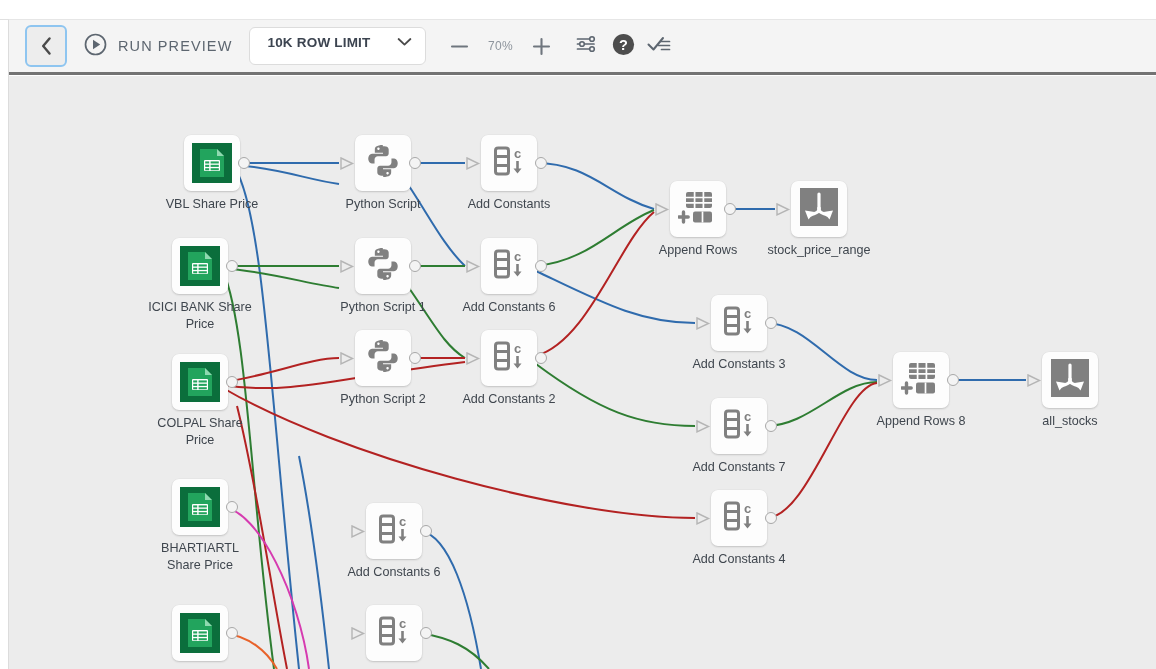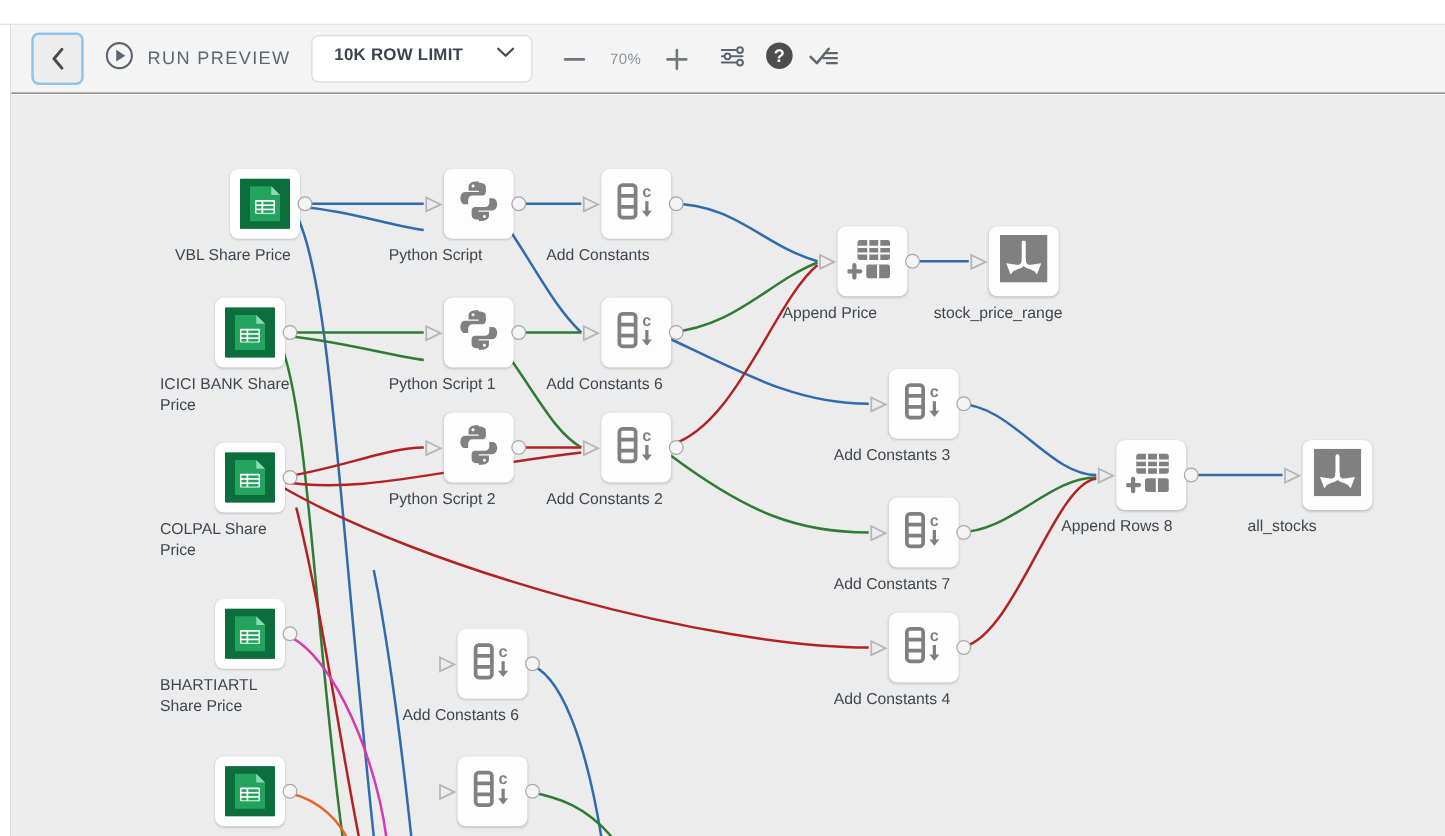--- a/index.html
+++ b/index.html
@@ -22,21 +22,21 @@
     background:#dcdcdc;
   }
   .left-rail-line {
     position:absolute; left:0; top:19px; width:9px; height:1px; background:#e0e0e0;
   }
 
   
   .toolbar {
     position: absolute; left: 9px; top: 20px; width: 1147px; height: 55px;
     background: #f4f4f4;
-    border-bottom: 1px solid #737373;
+    border-bottom: 3px solid #737373;
     display: flex; align-items: center;
   }
   .top-white {
     position:absolute; left:0; top:0; width:1156px; height:20px; background:#ffffff;
     border-bottom:1px solid #e6e6e6;
   }
 
   .back-btn {
     width: 42px; height: 42px; margin-left: 16px;
     border: 2px solid #8ec5f0; border-radius: 6px;
@@ -83,21 +83,21 @@
   .node { position: absolute; width: 0; height: 0; }
   .node-box {
     position:absolute; left:-28px; top:-28px;
     width:56px; height:56px; background:#fdfdfd; border-radius:7px;
     box-shadow: 0 1px 2px rgba(0,0,0,0.16), 0 0 0 0.5px rgba(0,0,0,0.03);
     display:flex; align-items:center; justify-content:center;
     cursor:pointer;
   }
   .node-label {
     position:absolute; left:-72px; top:33px; width:144px;
-    font-size:12.6px; color:#3f464e; line-height:16.5px;
+    text-align:center; font-size:12.6px; color:#3f464e; line-height:16.5px;
     white-space: pre-line;
   }
   .port {
     position:absolute; width:12px; height:12px; border-radius:50%;
     background:#f4f4f4; border:1px solid #a8a8a8; top:-6px;
   }
   .port.out { left: 26px; }
   .in-arrow { position:absolute; left:-44px; top:-7px; }
 
   
@@ -524,21 +524,21 @@
             <span>
       <svg width="40" height="36" viewBox="0 0 40 36">
         <rect x="8" y="3" width="26" height="16" rx="2" fill="#808080"></rect>
         <path d="M8 8.5 H34 M8 13.8 H34 M16.6 3 V19 M25.4 3 V19" stroke="#fdfdfd" stroke-width="1.7"></path>
         <path d="M5.5 23 V33 M0.8 28 H10.2" stroke="#808080" stroke-width="3.4" stroke-linecap="round"></path>
         <rect x="15" y="22.5" width="19" height="11" rx="2" fill="#808080"></rect>
         <path d="M24.5 22.5 V33.5" stroke="#fdfdfd" stroke-width="1.7"></path>
       </svg></span>
           </div>
           <span class="port out"></span>
-          <div class="node-label">Append Price</div>
+          <div class="node-label">Append Rows</div>
         </div>
         <div class="node" style="left: 912px; top: 304px;">
           <span class="in-arrow">
       <svg width="16" height="15" viewBox="0 0 16 15">
               <path d="M2 2 L13.5 7.5 L2 13 Z" fill="none" stroke="#b5b5b5" stroke-width="1.4"></path>
             </svg></span>
           <div class="node-box">
             <span>
       <svg width="40" height="36" viewBox="0 0 40 36">
         <rect x="8" y="3" width="26" height="16" rx="2" fill="#808080"></rect>

